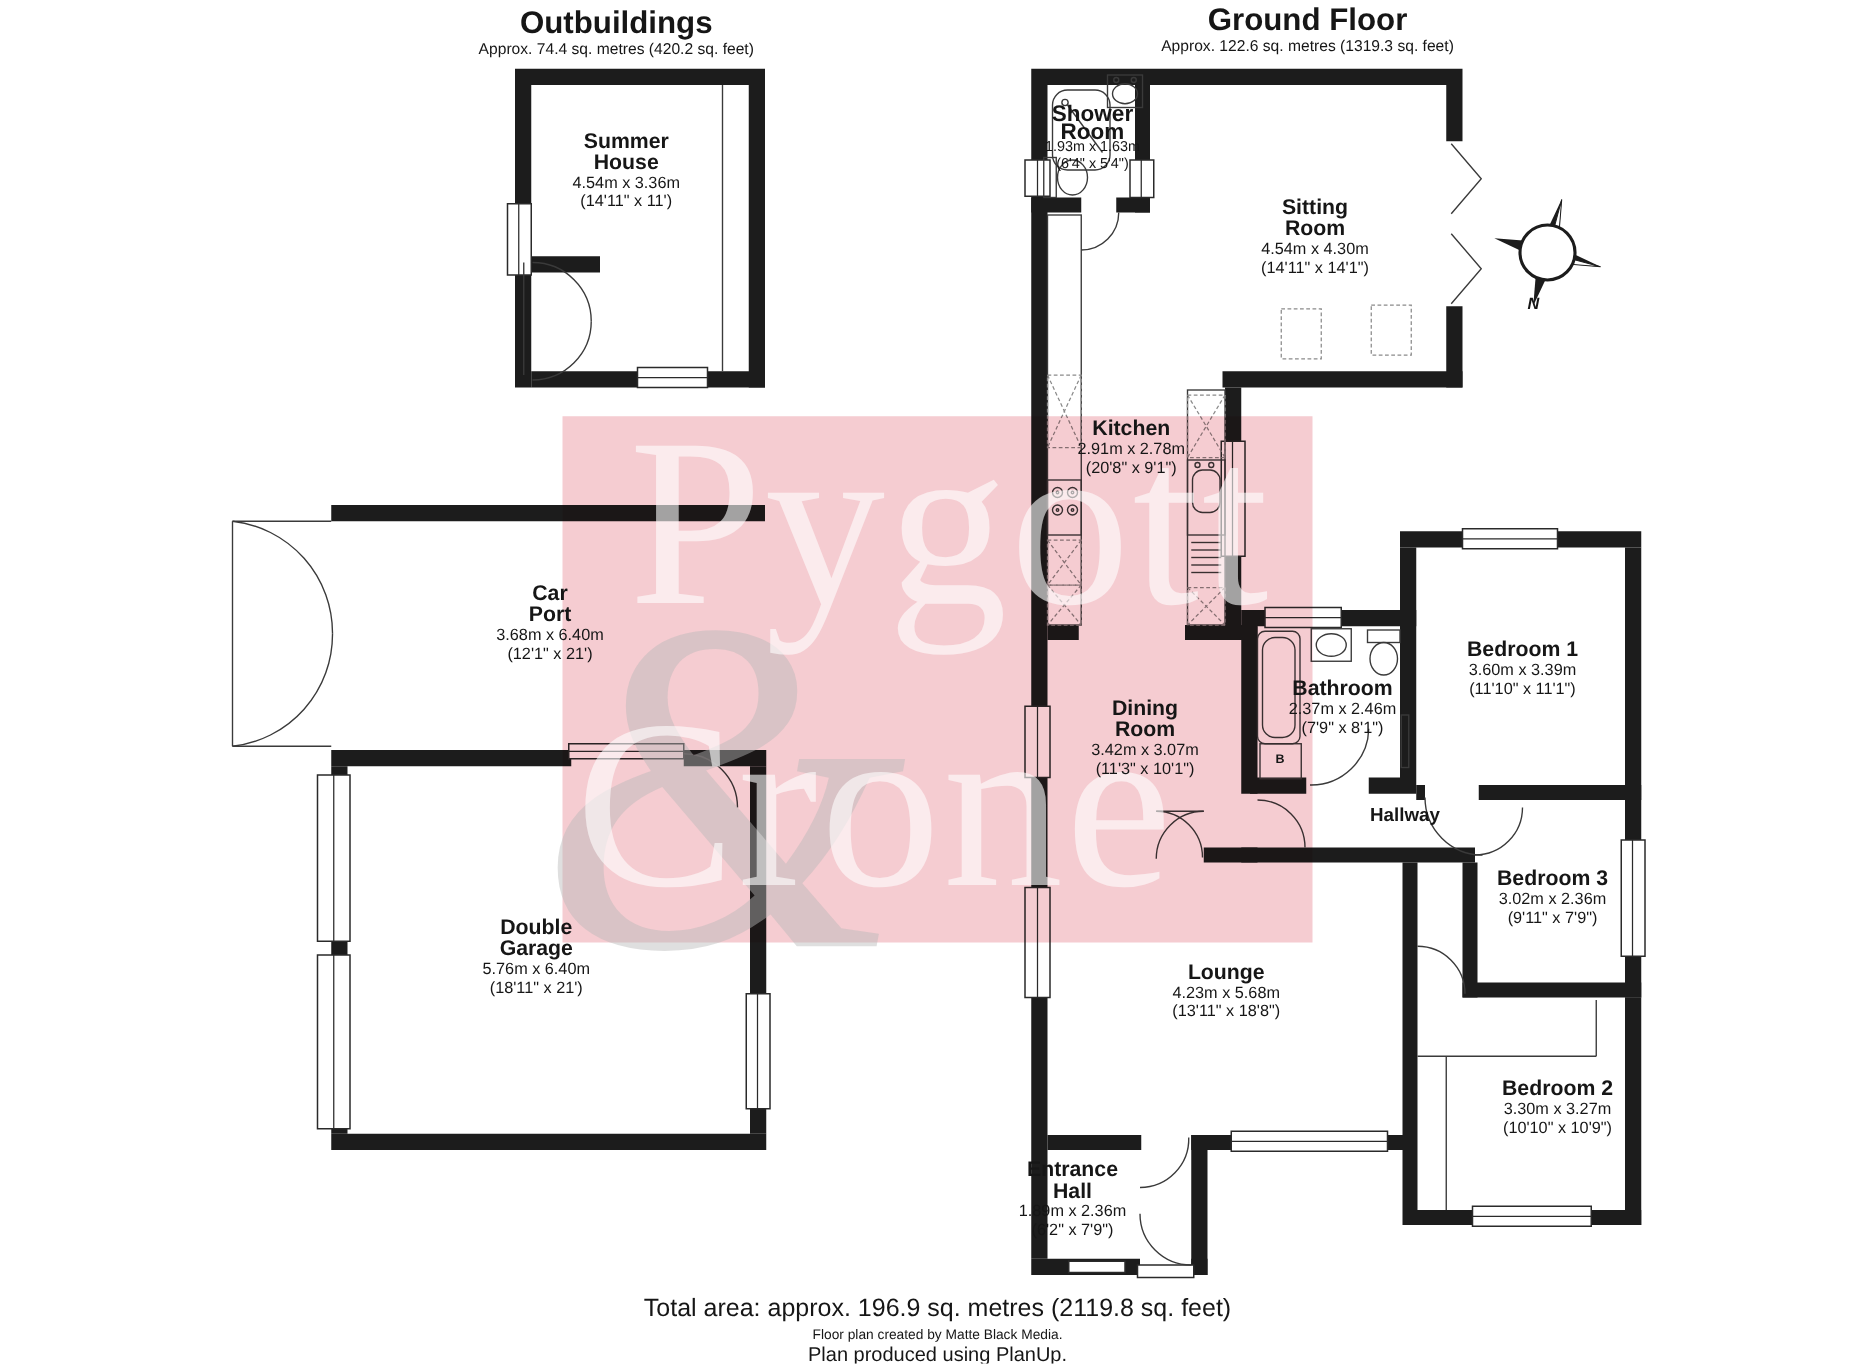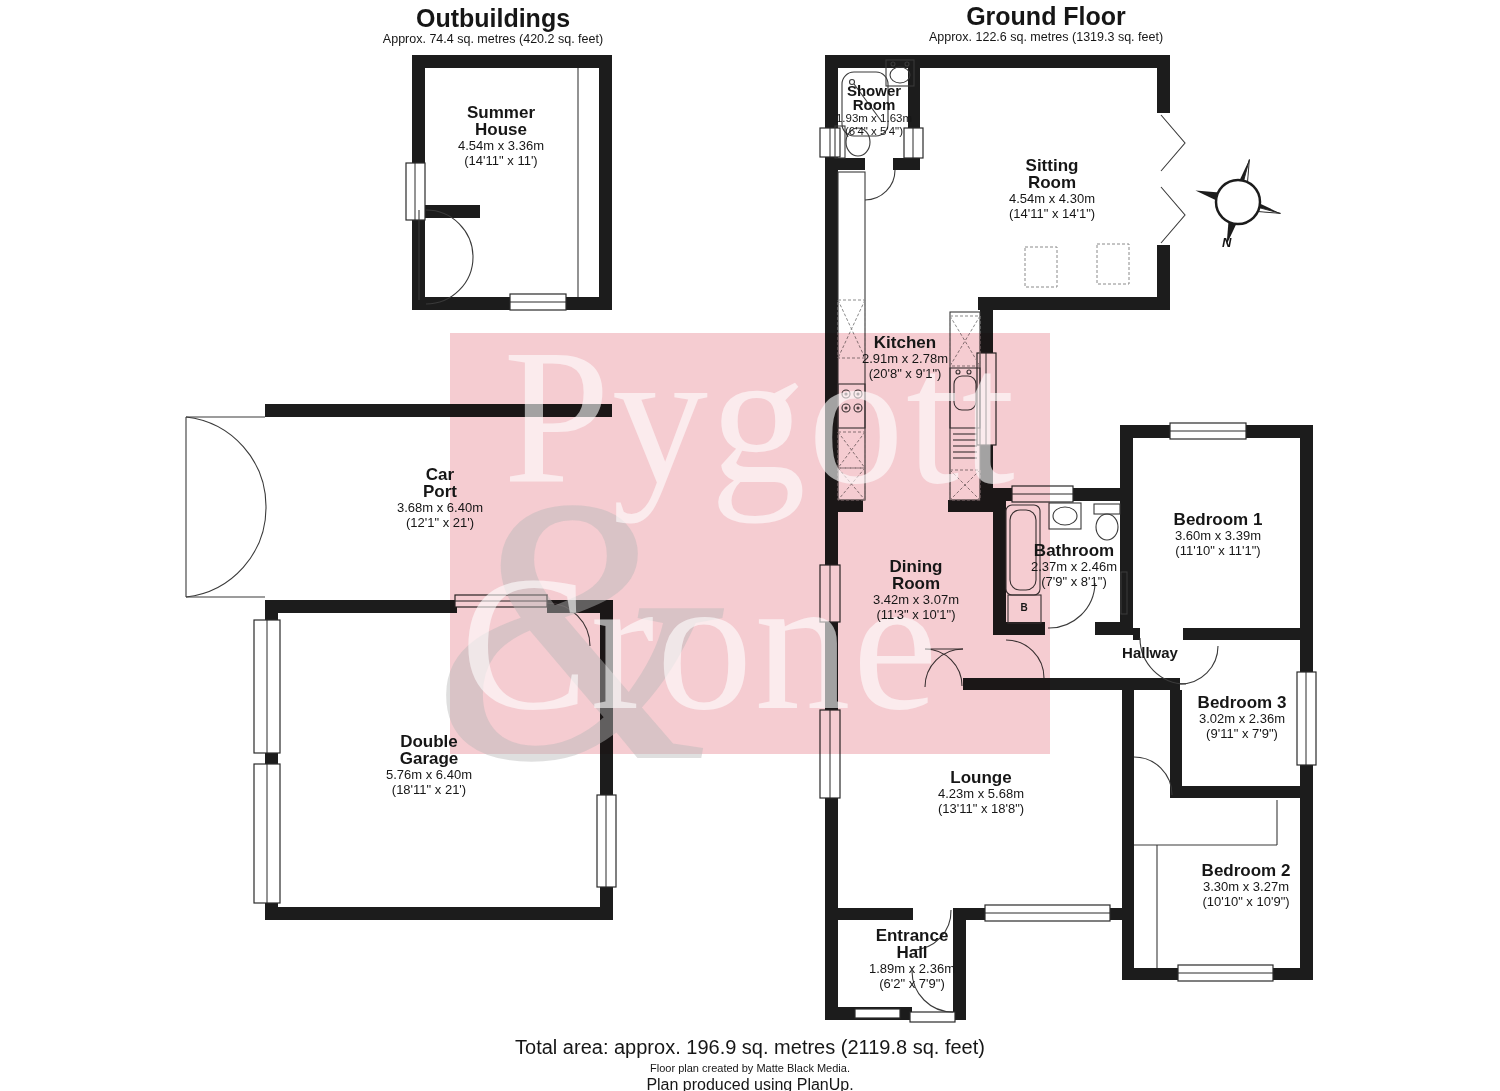--- a/index.html
+++ b/index.html
@@ -11,21 +11,21 @@
            background:#f5ccd1;mix-blend-mode:multiply;z-index:2;}
   #wm-text{position:absolute;left:0;top:0;width:1500px;height:1091px;z-index:3;pointer-events:none;}
   .wm-line{position:absolute;transform:translateX(-50%);font-family:"Liberation Serif",serif;
            font-weight:normal;color:rgba(255,255,255,0.60);line-height:1;letter-spacing:2px;}
   #wm-amp{position:absolute;left:430px;top:440px;font-family:"Liberation Serif",serif;font-style:italic;
           font-size:380px;line-height:1;color:rgba(185,185,185,0.45);}
   
   .lbl{position:absolute;transform:translateX(-50%);text-align:center;z-index:4;}
   .nm{display:block;font-weight:bold;font-size:17px;line-height:17px;white-space:pre-line;}
   .dm{display:block;font-size:13px;line-height:15px;}
-  .sm .nm{font-size:15px;line-height:14px;}
+  .sm .nm{font-size:18px;line-height:14px;}
   .sm .dm{font-size:11.5px;line-height:13px;}
   .title{position:absolute;transform:translateX(-50%);font-weight:bold;font-size:25px;z-index:4;}
   .subtitle{position:absolute;transform:translateX(-50%);font-size:12.5px;z-index:4;}
   #footer-total{position:absolute;left:750px;top:1036px;transform:translateX(-50%);
                 font-size:20px;z-index:4;}
   #footer-credit1{position:absolute;left:750px;top:1062px;transform:translateX(-50%);font-size:11px;z-index:4;}
   #footer-credit2{position:absolute;left:750px;top:1076px;transform:translateX(-50%);font-size:16px;z-index:4;}
   #boiler-label{position:absolute;left:1024px;top:602px;transform:translateX(-50%);
                 font-size:10px;font-weight:bold;z-index:4;}
   #compass-n{position:absolute;left:1222px;top:235px;font-size:13px;font-weight:bold;
@@ -330,21 +330,21 @@
     <span class="nm">Dining
 Room</span>
     <span class="dm">3.42m x 3.07m</span>
     <span class="dm">(11'3" x 10'1")</span>
   </div>
   <div class="lbl" style="left:1074px;top:542px;">
     <span class="nm">Bathroom</span>
     <span class="dm">2.37m x 2.46m</span>
     <span class="dm">(7'9" x 8'1")</span>
   </div>
-  <div class="lbl" style="left:1124px;top:644px;margin-left:26px;">
+  <div class="lbl" style="left:1124px;top:644px;">
     <span class="nm" style="font-size:15px;">Hallway</span>
   </div>
   <div class="lbl" style="left:1218px;top:511px;">
     <span class="nm">Bedroom 1</span>
     <span class="dm">3.60m x 3.39m</span>
     <span class="dm">(11'10" x 11'1")</span>
   </div>
   <div class="lbl" style="left:1242px;top:694px;">
     <span class="nm">Bedroom 3</span>
     <span class="dm">3.02m x 2.36m</span>
@@ -353,21 +353,21 @@
   <div class="lbl" style="left:1218px;top:862px;margin-left:28px;">
     <span class="nm">Bedroom 2</span>
     <span class="dm">3.30m x 3.27m</span>
     <span class="dm">(10'10" x 10'9")</span>
   </div>
   <div class="lbl" style="left:981px;top:769px;">
     <span class="nm">Lounge</span>
     <span class="dm">4.23m x 5.68m</span>
     <span class="dm">(13'11" x 18'8")</span>
   </div>
-  <div class="lbl" style="left:912px;top:927px;text-align:center;">
+  <div class="lbl" style="left:858px;top:927px;text-align:center;">
     <span class="nm">Entrance
 Hall</span>
     <span class="dm">1.89m x 2.36m</span>
     <span class="dm">(6'2" x 7'9")</span>
   </div>
 
   <div id="boiler-label">B</div>
   <div id="compass-n">N</div>
 
   <div id="footer-total">Total area: approx. 196.9 sq. metres (2119.8 sq. feet)</div>

